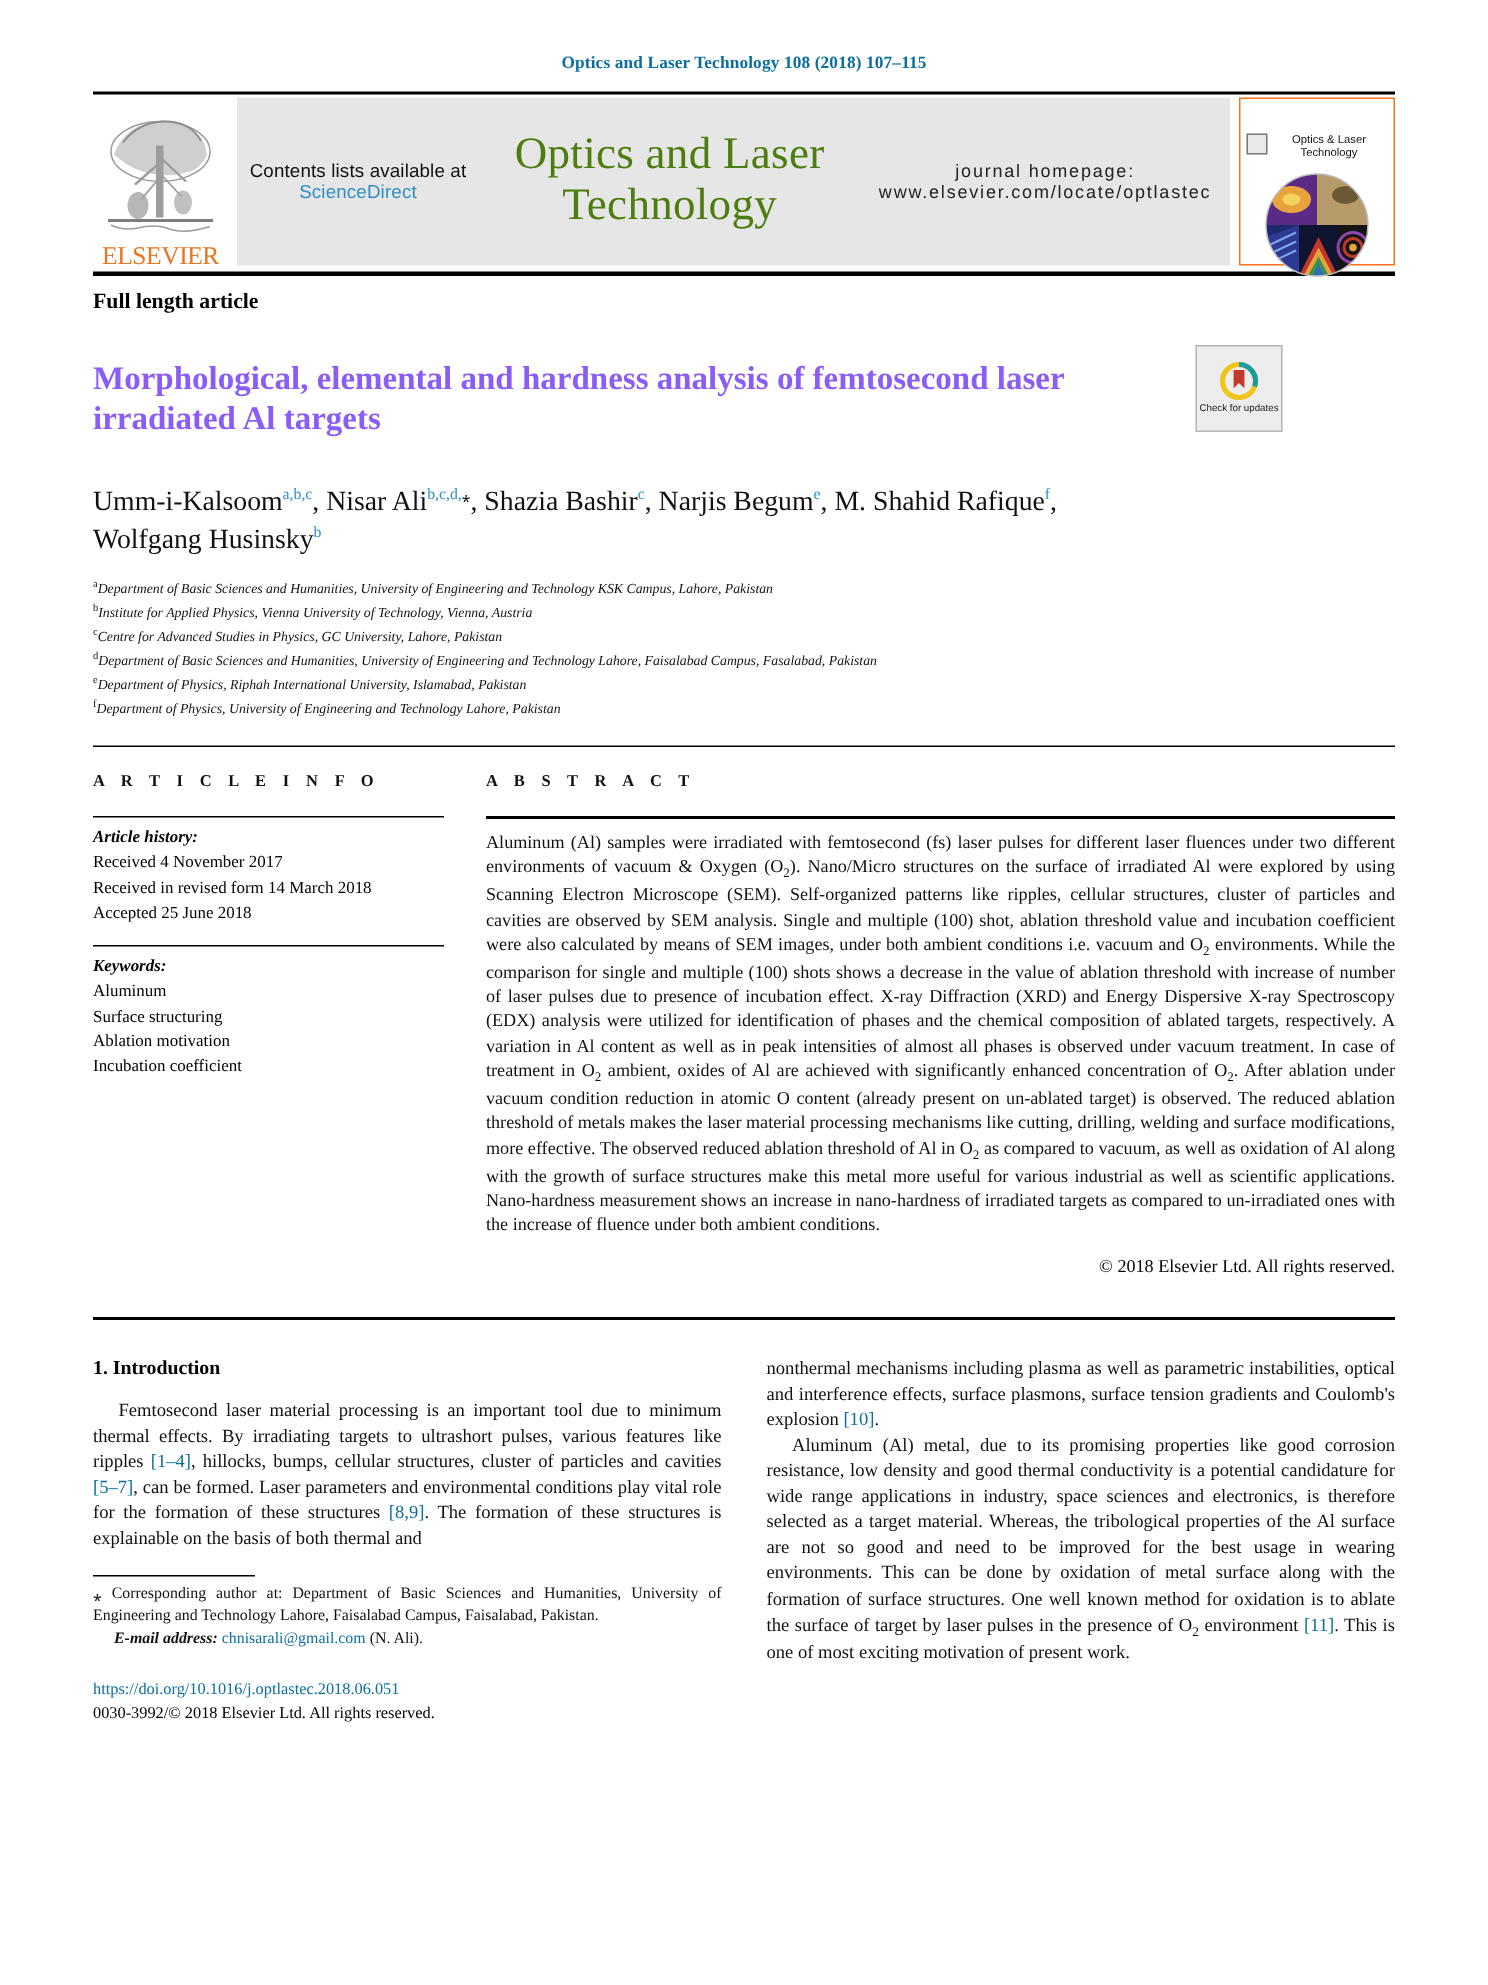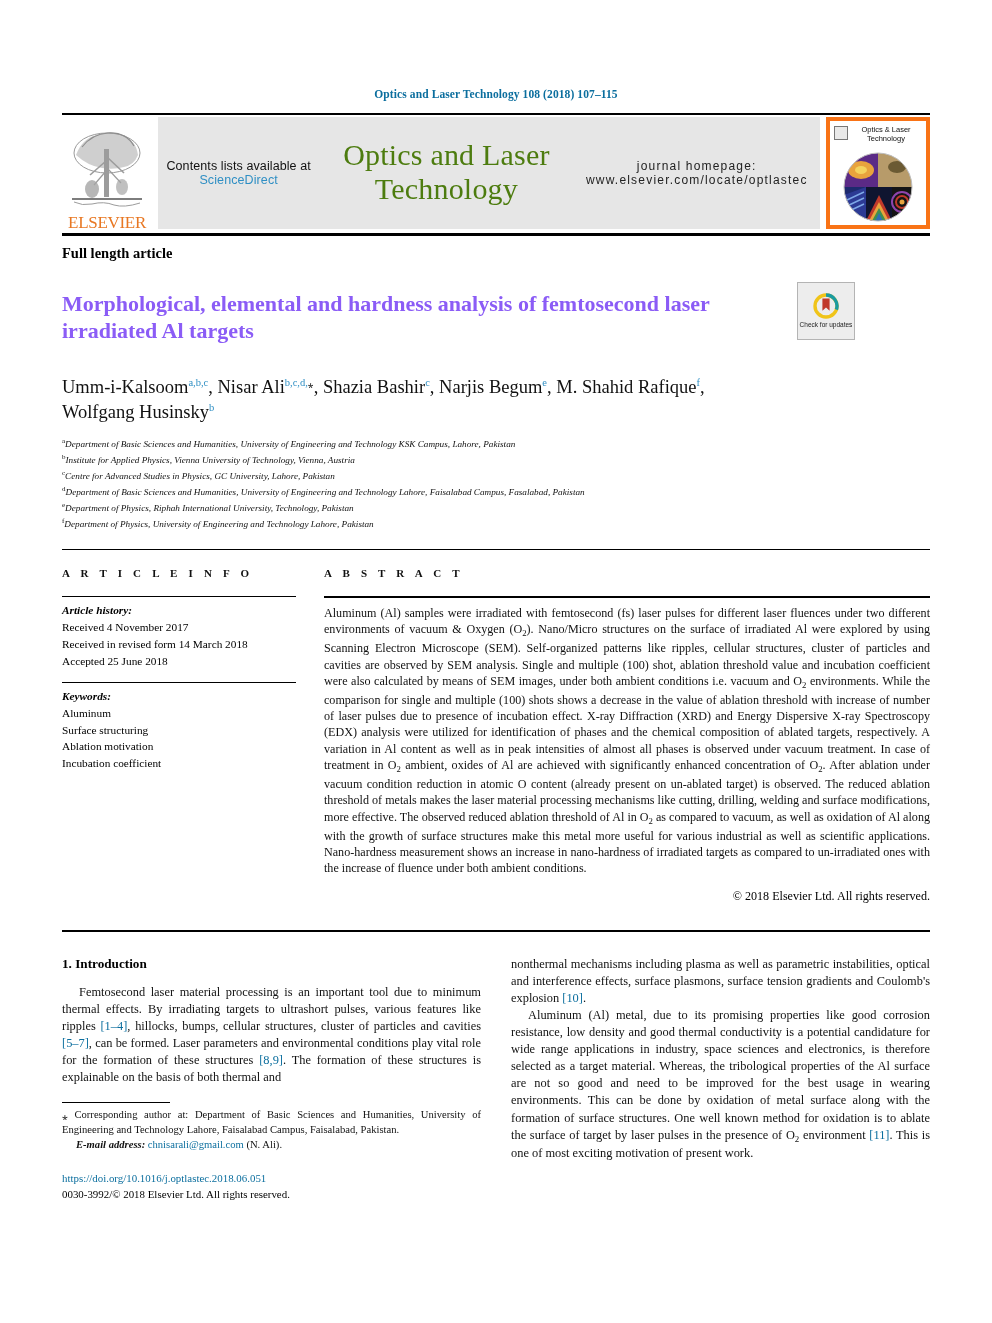--- a/index.html
+++ b/index.html
@@ -22,21 +22,21 @@
     box-sizing: border-box;
     padding: 0 62px;
   }
 
   
   .running-head {
     text-align: center;
     color: #0b6e9e;
     font-size: 11.5px;
     font-weight: bold;
-    padding-top: 88px;
+    padding-top: 36px;
     letter-spacing: .1px;
   }
 
   
   .masthead-rule {
     border-top: 2px solid #000;
     margin-top: 13px;
   }
   .masthead {
     display: flex;
@@ -86,25 +86,25 @@
   }
   .homepage-line {
     font-family: "Liberation Sans", sans-serif;
     font-size: 12px;
     color: #222;
     letter-spacing: 1.2px;
   }
   .cover-block {
     width: 104px;
     flex: 0 0 104px;
-    border: 4px solid #f97316;
+    border: 1px solid #f97316;
     background: #fff;
     margin: 2px 0 4px 0;
     box-sizing: border-box;
-    padding: 4px 4px 2px 4px;
+    padding: 22px 4px 2px 4px;
     display: flex;
     flex-direction: column;
     align-items: center;
   }
   .cover-title {
     font-family: "Liberation Sans", sans-serif;
     font-size: 7.5px;
     color: #111;
     text-align: center;
     line-height: 1.25;
@@ -360,21 +360,21 @@
     <span>Narjis Begum</span><sup>e</sup>,
     <span>M. Shahid Rafique</span><sup>f</sup>,<br>
     <span>Wolfgang Husinsky</span><sup>b</sup>
   </div>
 
   <div class="affiliations">
     <div><sup>a</sup><span>Department of Basic Sciences and Humanities, University of Engineering and Technology KSK Campus, Lahore, Pakistan</span></div>
     <div><sup>b</sup><span>Institute for Applied Physics, Vienna University of Technology, Vienna, Austria</span></div>
     <div><sup>c</sup><span>Centre for Advanced Studies in Physics, GC University, Lahore, Pakistan</span></div>
     <div><sup>d</sup><span>Department of Basic Sciences and Humanities, University of Engineering and Technology Lahore, Faisalabad Campus, Fasalabad, Pakistan</span></div>
-    <div><sup>e</sup><span>Department of Physics, Riphah International University, Technology, Pakistan</span></div>
+    <div><sup>e</sup><span>Department of Physics, Riphah International University, Islamabad, Pakistan</span></div>
     <div><sup>f</sup><span>Department of Physics, University of Engineering and Technology Lahore, Pakistan</span></div>
   </div>
 
   <div class="info-rule"></div>
 
   <div class="ia-wrap">
 
     <div class="info-col">
       <div class="sec-head">A R T I C L E   I N F O</div>
       <div class="thin-rule"></div>

